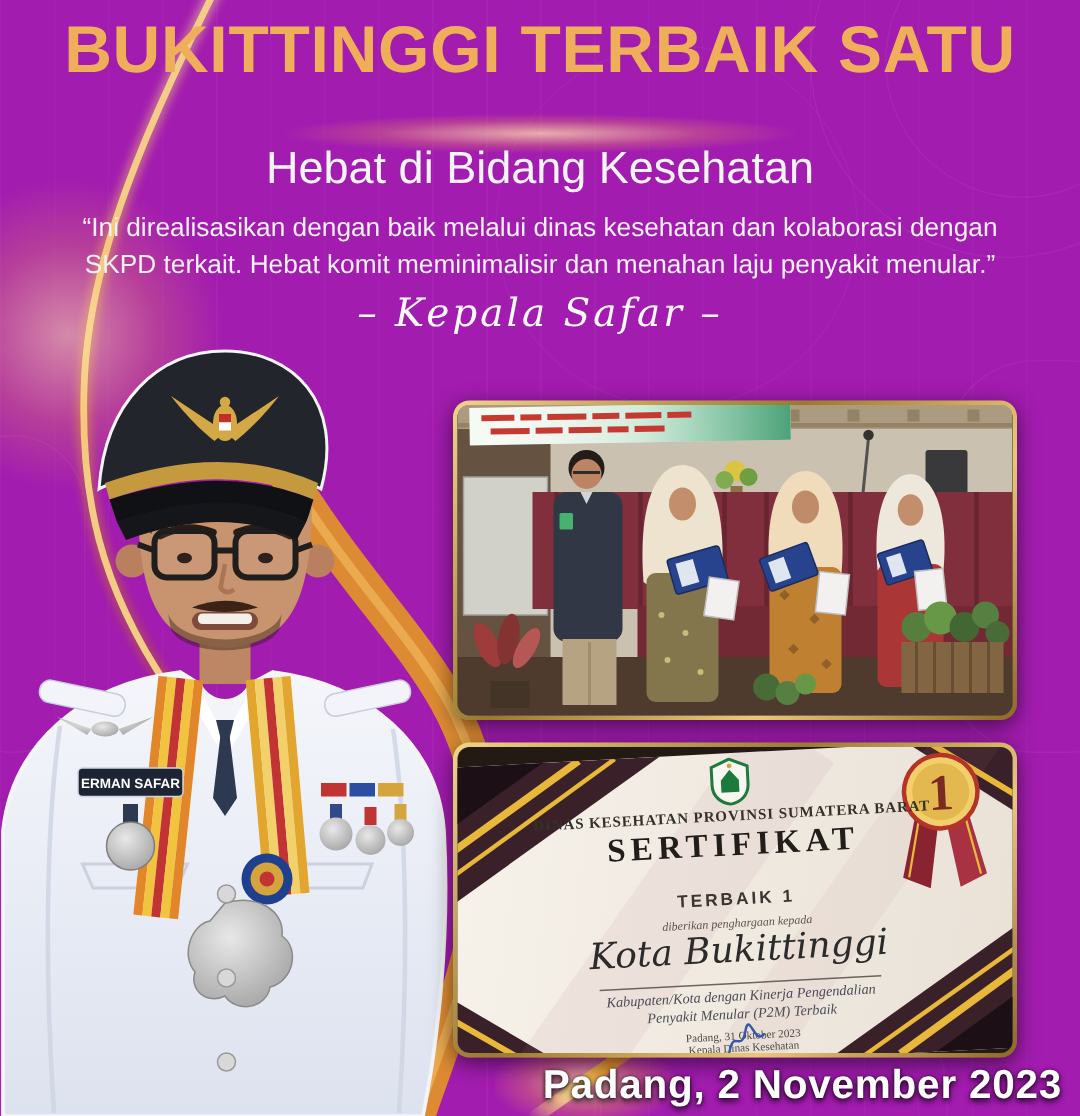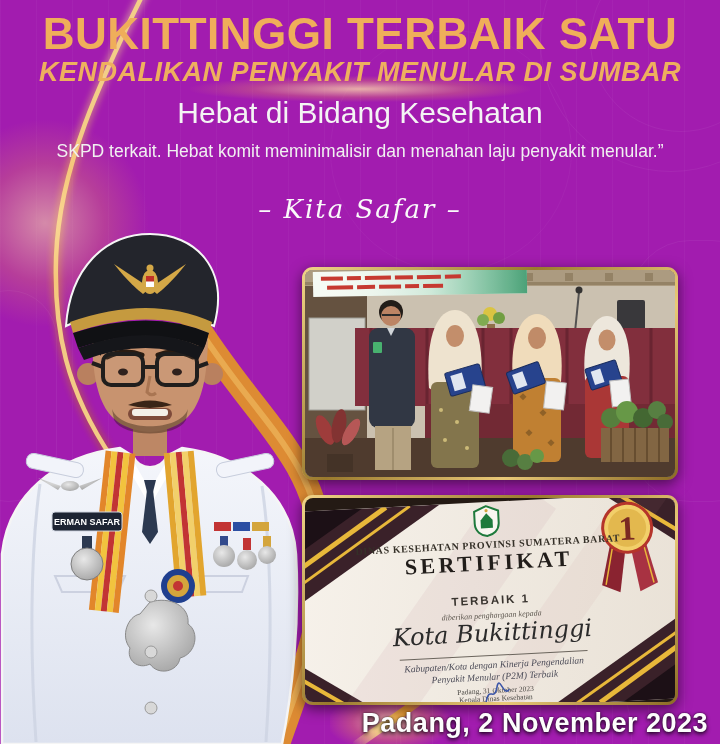--- a/index.html
+++ b/index.html
@@ -87,26 +87,26 @@
     </defs>
     <path d="M150,-20 C100,80 58,170 56,260 C54,330 66,390 112,458" fill="none" stroke="url(#gld)" stroke-width="10" opacity=".45" filter="url(#blr)"></path>
     <path d="M150,-20 C100,80 58,170 56,260 C54,330 66,390 112,458" fill="none" stroke="#f6d386" stroke-width="4.5" opacity=".95"></path>
     <path d="M190,315 C255,420 310,450 322,540 C330,610 300,680 278,744" fill="none" stroke="#e0912c" stroke-width="24" opacity=".95"></path>
     <path d="M190,315 C255,420 310,450 322,540 C330,610 300,680 278,744" fill="none" stroke="#f6c96e" stroke-width="6" opacity=".5"></path>
   </svg>
   <div class="abs glow1" style="z-index:1;"></div>
   <div class="abs flare" style="z-index:1;"></div>
 
   <div class="abs title" style="z-index:3;">BUKITTINGGI TERBAIK SATU</div>
-  <div class="abs subtitle" style="z-index:3;">KENDALIKAN PENYAKIT MENULAR DI SUMBAR</div>
   <div class="abs tagline" style="z-index:3;">Hebat di Bidang Kesehatan</div>
   <div class="abs quote" style="z-index:3;">
+    <div>“Ini direalisasikan dengan baik melalui dinas kesehatan dan kolaborasi dengan</div>
     <div>SKPD terkait. Hebat komit meminimalisir dan menahan laju penyakit menular.”</div>
   </div>
-  <div class="abs signature" style="z-index:3;">– Kita Safar –</div>
+  <div class="abs signature" style="z-index:3;">– Kepala Safar –</div>
 
   <svg class="abs" style="left:0;top:224px;z-index:2;" width="300" height="520" viewBox="0 0 300 520">
     <defs>
       <linearGradient id="uni" x1="0" y1="0" x2="0" y2="1">
         <stop offset="0" stop-color="#f4f6fb"></stop>
           <stop offset="1" stop-color="#dde2ef"></stop>
       </linearGradient>
       <radialGradient id="slv" cx=".4" cy=".35" r=".9">
         <stop offset="0" stop-color="#e8e8e8"></stop>
           <stop offset="1" stop-color="#949494"></stop>

